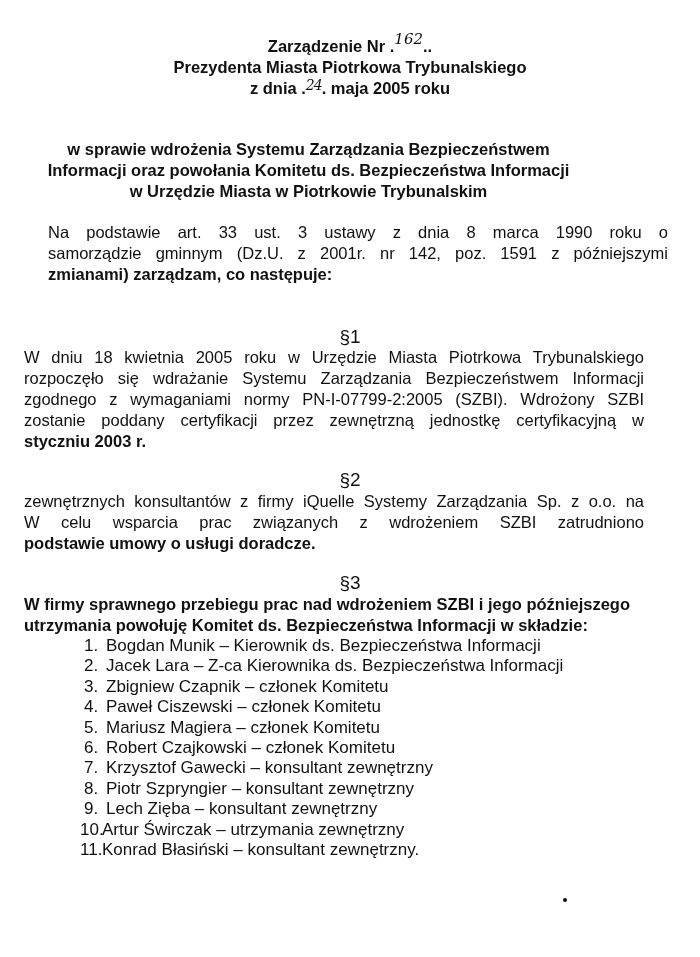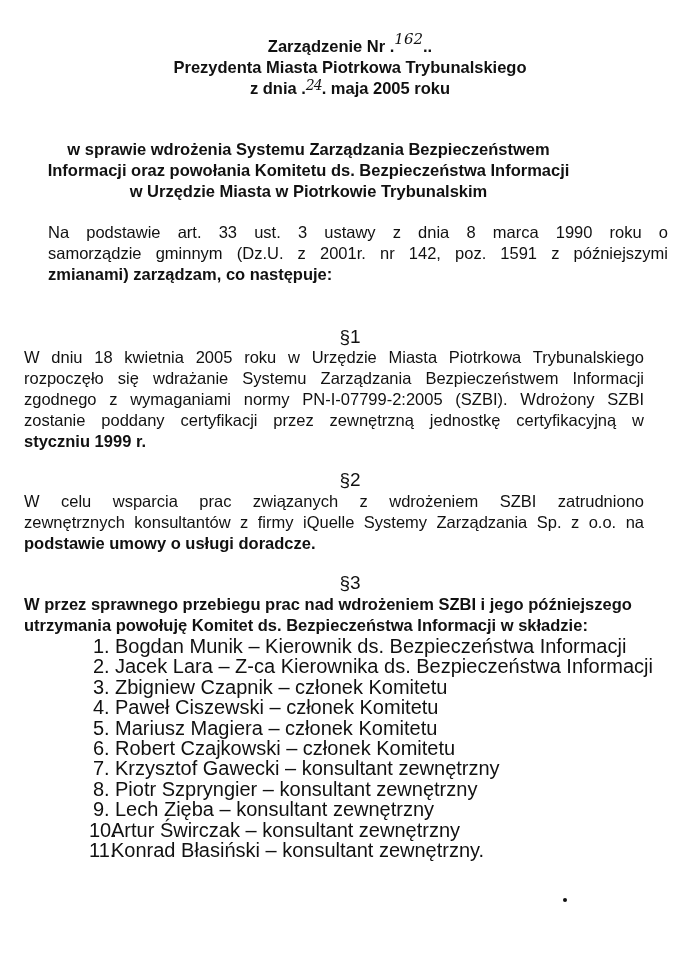--- a/index.html
+++ b/index.html
@@ -5,21 +5,21 @@
   html, body { margin: 0; padding: 0; background: #ffffff; }
   body { width: 700px; height: 957px; position: relative; overflow: hidden; color: #111; font-family: "Liberation Sans", sans-serif; }
   .hdr { position: absolute; left: 0; width: 700px; text-align: center; font-weight: bold; font-size: 16.5px; line-height: 20px; }
   .hdr .hw { font-family: "DejaVu Serif", serif; font-style: italic; font-weight: normal; font-size: 15px; position: relative; top: -8px; }
   .hdr .hw2 { font-family: "DejaVu Serif", serif; font-style: italic; font-weight: normal; font-size: 14px; position: relative; top: -4px; letter-spacing: -1px; }
   .subj { position: absolute; left: 0; width: 617px; text-align: center; font-weight: bold; font-size: 16.5px; line-height: 21px; }
   .para { position: absolute; left: 24px; width: 620px; font-size: 16.5px; line-height: 21px; text-align: justify; }
   .para .ln { display: block; text-align: justify; text-align-last: justify; }
   .para .ln.last { text-align-last: left; font-weight: bold; }
   .sect { position: absolute; left: 0; width: 700px; text-align: center; font-size: 19px; line-height: 22px; }
-  .list { position: absolute; left: 93px; font-size: 20px; line-height: 20.4px; }
+  .list { position: absolute; left: 84px; font-size: 17px; line-height: 20.4px; }
   .list .item { white-space: nowrap; }
   .list .num { display: inline-block; width: 22px; }
   .list .num.wide { width: 22px; }
   .dot { position: absolute; left: 563px; top: 898px; width: 4px; height: 4px; background: #111; border-radius: 50%; }
 </style>
 </head>
 <body>
 
 <div class="hdr" style="top:36px;">
   <span>Zarządzenie Nr .</span><span class="hw">162</span><span>..</span>
@@ -38,43 +38,43 @@
   <span class="ln">samorządzie gminnym (Dz.U. z 2001r. nr 142, poz. 1591 z późniejszymi</span>
   <span class="ln last">zmianami) zarządzam, co następuje:</span>
 </div>
 
 <div class="sect" style="top:326px;">§1</div>
 <div class="para" style="top:347px;">
   <span class="ln">W dniu 18 kwietnia 2005 roku w Urzędzie Miasta Piotrkowa Trybunalskiego</span>
   <span class="ln">rozpoczęło się wdrażanie Systemu Zarządzania Bezpieczeństwem Informacji</span>
   <span class="ln">zgodnego z wymaganiami normy PN-I-07799-2:2005 (SZBI). Wdrożony SZBI</span>
   <span class="ln">zostanie poddany certyfikacji przez zewnętrzną jednostkę certyfikacyjną w</span>
-  <span class="ln last">styczniu 1999 r.</span>
+  <span class="ln last">styczniu 2003 r.</span>
 </div>
 
 <div class="sect" style="top:469px;">§2</div>
 <div class="para" style="top:491px;">
+  <span class="ln">zewnętrznych konsultantów z firmy iQuelle Systemy Zarządzania Sp. z o.o. na</span>
   <span class="ln">W celu wsparcia prac związanych z wdrożeniem SZBI zatrudniono</span>
-  <span class="ln">zewnętrznych konsultantów z firmy iQuelle Systemy Zarządzania Sp. z o.o. na</span>
   <span class="ln last">podstawie umowy o usługi doradcze.</span>
 </div>
 
 <div class="sect" style="top:572px;">§3</div>
 <div class="para" style="top:594px;">
-  <span class="ln last" style="text-align-last:left;">W przez sprawnego przebiegu prac nad wdrożeniem SZBI i jego późniejszego</span>
+  <span class="ln last" style="text-align-last:left;">W firmy sprawnego przebiegu prac nad wdrożeniem SZBI i jego późniejszego</span>
   <span class="ln last">utrzymania powołuję Komitet ds. Bezpieczeństwa Informacji w składzie:</span>
 </div>
 
 <div class="list" style="top:636px;">
   <div class="item"><span class="num">1.</span><span>Bogdan Munik – Kierownik ds. Bezpieczeństwa Informacji</span></div>
   <div class="item"><span class="num">2.</span><span>Jacek Lara – Z-ca Kierownika ds. Bezpieczeństwa Informacji</span></div>
   <div class="item"><span class="num">3.</span><span>Zbigniew Czapnik – członek Komitetu</span></div>
   <div class="item"><span class="num">4.</span><span>Paweł Ciszewski – członek Komitetu</span></div>
   <div class="item"><span class="num">5.</span><span>Mariusz Magiera – członek Komitetu</span></div>
   <div class="item"><span class="num">6.</span><span>Robert Czajkowski – członek Komitetu</span></div>
   <div class="item"><span class="num">7.</span><span>Krzysztof Gawecki – konsultant zewnętrzny</span></div>
   <div class="item"><span class="num">8.</span><span>Piotr Szpryngier – konsultant zewnętrzny</span></div>
   <div class="item"><span class="num">9.</span><span>Lech Zięba – konsultant zewnętrzny</span></div>
-  <div class="item" style="margin-left:-4px;"><span class="num wide">10.</span><span>Artur Świrczak – konsultant zewnętrzny</span></div>
+  <div class="item" style="margin-left:-4px;"><span class="num wide">10.</span><span>Artur Świrczak – utrzymania zewnętrzny</span></div>
   <div class="item" style="margin-left:-4px;"><span class="num wide">11.</span><span>Konrad Błasiński – konsultant zewnętrzny.</span></div>
 </div>
 
 <div class="dot"></div>
 
 </body></html>

